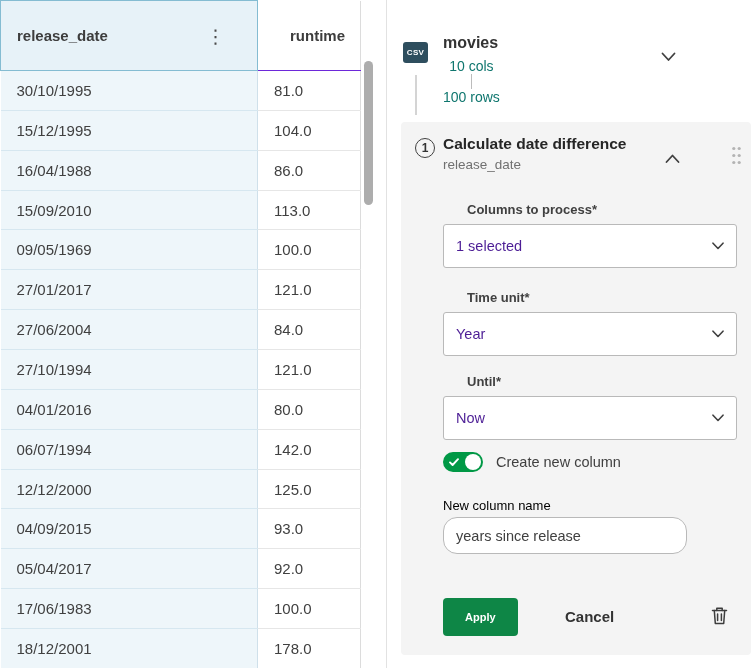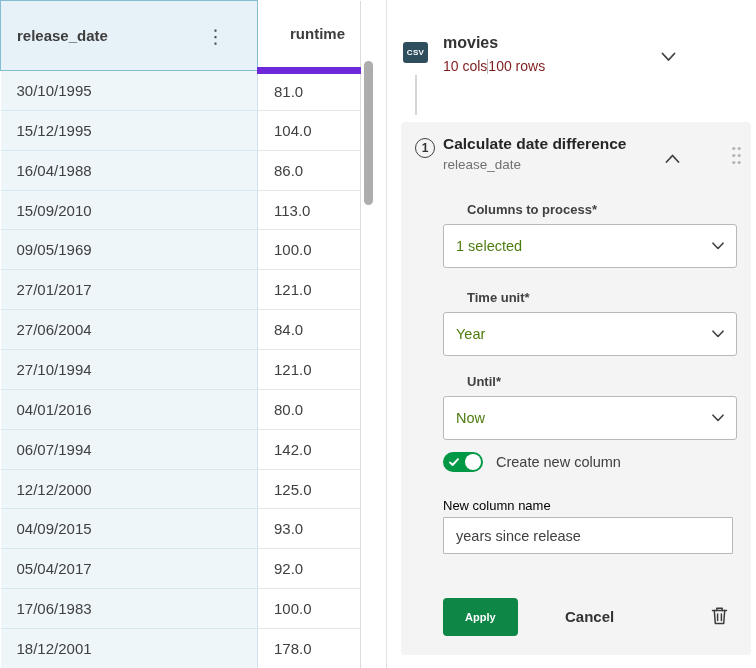--- a/index.html
+++ b/index.html
@@ -5,61 +5,61 @@
   * { margin:0; padding:0; box-sizing:border-box; }
   body { font-family:"Liberation Sans", sans-serif; }
   .app { position:relative; width:756px; height:668px; background:#fff; color:#404040; overflow:hidden; }
 
   
   .table-wrap { position:absolute; left:0; top:0; width:360px; height:668px; }
   table { border-collapse:collapse; width:360px; table-layout:fixed; }
   th, td { text-align:left; padding:0 8px 0 16px; font-size:15px; overflow:hidden; white-space:nowrap; }
   thead th { height:70px; font-weight:700; vertical-align:middle; color:#3d3d3d; }
   th.release { background:#e7f2f8; border:1px solid #84bcd2; position:relative; }
-  th.runtime { background:#fff; border-bottom:7px solid #6d28d9; border-right:1px solid #dcdcdc;padding-left:32px; }
+  th.runtime { background:#fff; border-bottom:1px solid #6d28d9; border-right:1px solid #dcdcdc;padding-left:32px; }
   tbody td { height:39.87px; }
   tbody td.date { background:#eef6fa; border-bottom:1px solid #d6e7f0; border-right:1px solid #cfe0ea; }
   tbody td.num  { background:#fff; border-bottom:1px solid #e6e6e6; border-right:1px solid #dcdcdc; }
   .kebab { position:absolute; right:32px; top:50%; transform:translateY(-50%); font-size:19px; color:#4a4a4a; cursor:pointer; font-weight:400; }
 
   .scroll-thumb { position:absolute; left:364px; top:61px; width:9px; height:144px; background:#adadad; border-radius:5px; }
 
   
   .panel { position:absolute; left:386px; top:0; width:370px; height:668px; background:#fff; border-left:1px solid #e2e2e2; }
 
   .csv-icon { position:absolute; left:16px; top:42px; width:25px; height:21px; background:#2e4e5e; border-radius:3px;
               color:#fff; font-size:8px; font-weight:700; display:flex; align-items:center; justify-content:center; letter-spacing:.3px; }
   .ds-name { position:absolute; left:56px; top:34px; font-size:16px; font-weight:700; color:#333; }
-  .ds-meta { position:absolute; left:56px; top:58px; font-size:14px; color:#7f1d1d; display:flex; align-items:center; gap:0; }
+  .ds-meta { position:absolute; left:56px; top:58px; font-size:14px; color:#0f766e; display:flex; align-items:center; gap:0;flex-direction:column; }
   .meta-sep { width:1px; height:15px; background:#bcbcbc; }
   .ds-chevron { position:absolute; left:274px; top:48px; cursor:pointer; }
   .connector { position:absolute; left:28px; top:75px; width:2px; height:40px; background:#d4d4d4; }
 
   .card { position:absolute; left:14px; top:122px; width:350px; height:533px; background:#f4f4f4; border-radius:4px; }
   .step-circle { position:absolute; left:14px; top:16px; width:20px; height:20px; border:1.5px solid #404040; border-radius:50%;
                  font-size:12px; font-weight:700; display:flex; align-items:center; justify-content:center; color:#333; }
   .step-title { position:absolute; left:42px; top:13px; font-size:15.5px; font-weight:700; color:#262626; }
   .step-sub { position:absolute; left:42px; top:35px; font-size:13.5px; color:#707070; }
   .collapse-chevron { position:absolute; left:264px; top:28px; cursor:pointer; }
   .drag-dots { position:absolute; left:330px; top:24px; cursor:grab; }
 
   .flabel { position:absolute; left:42px; font-size:13px; font-weight:700; color:#404040;margin-left:24px; }
   .select { position:absolute; left:42px; width:294px; height:44px; background:#fff; border:1px solid #b9b9b9; border-radius:3px;
-            display:flex; align-items:center; padding:16px 12px; font-size:14.5px; color:#4d7c0f; cursor:pointer; }
+            display:flex; align-items:center; padding:16px 12px; font-size:14.5px; color:#4c1d95; cursor:pointer; }
   .select svg { margin-left:auto; }
 
   .toggle-row { position:absolute; left:42px; top:330px; display:flex; align-items:center; gap:13px; }
   .toggle { position:relative; width:40px; height:20px; border-radius:10px; background:#009845; cursor:pointer; flex:0 0 auto; }
   .toggle .knob { position:absolute; right:2px; top:2px; width:16px; height:16px; border-radius:50%; background:#fff; }
   .toggle svg { position:absolute; left:6px; top:6px; }
   .toggle-label { font-size:14.5px; color:#404040; }
 
   .newcol-label { position:absolute; left:42px; top:376px; font-size:13px; color:#000000; }
-  .newcol-input { position:absolute; left:42px; top:395px; width:290px; height:37px; background:#fff; border:1px solid #b9b9b9;
-                  border-radius:1px; padding:0 12px; font-size:14.5px; color:#404040; font-family:inherit; }
+  .newcol-input { position:absolute; left:42px; top:395px; width:244px; height:37px; background:#fff; border:1px solid #b9b9b9;
+                  border-radius:14px; padding:0 12px; font-size:14.5px; color:#404040; font-family:inherit; }
 
   .apply-btn { position:absolute; left:42px; top:476px; height:38px; padding:0 22px; background:#0e8646; border:none; border-radius:4px;
                color:#fff; font-size:11px; font-weight:700; font-family:inherit; cursor:pointer; }
   .cancel-btn { position:absolute; left:164px; top:476px; height:38px; line-height:38px; background:none; border:none;
                 font-size:15px; font-weight:700; color:#333; font-family:inherit; cursor:pointer; }
   .trash { position:absolute; left:310px; top:484px; cursor:pointer; }
 </style>
 </head>
 <body>
 

